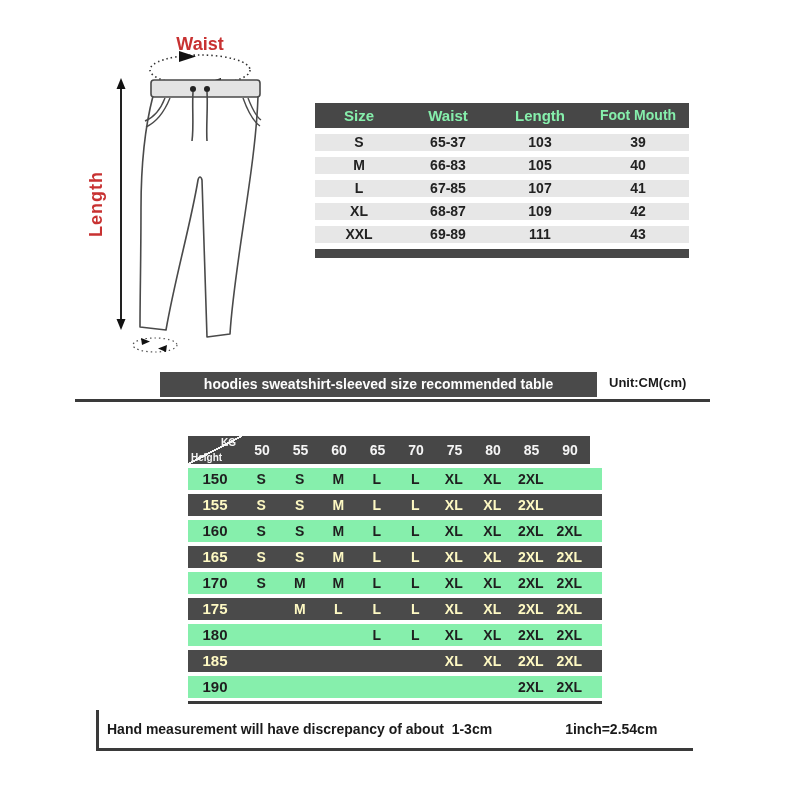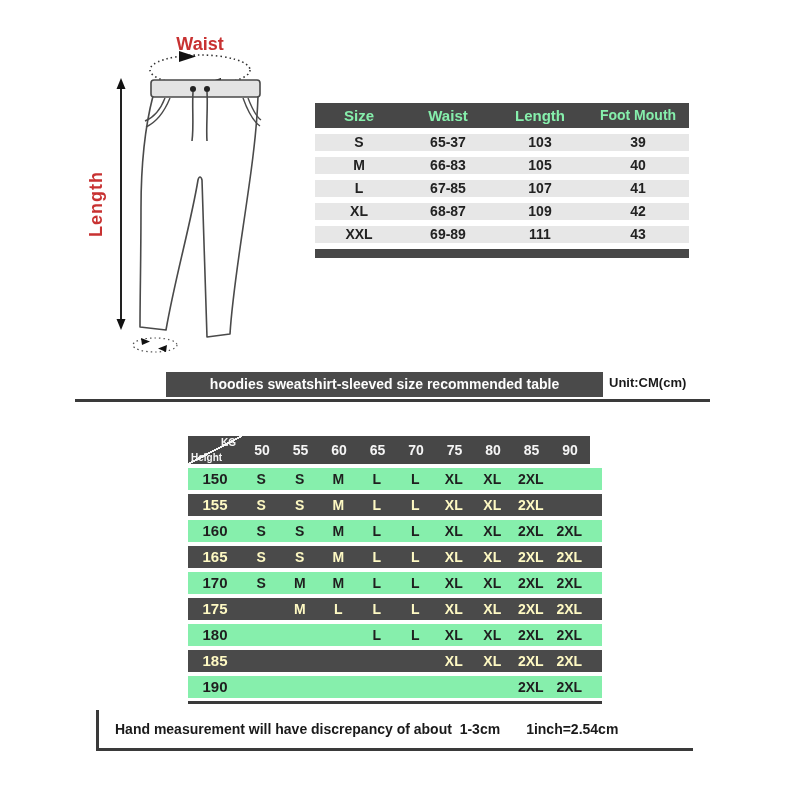--- a/index.html
+++ b/index.html
@@ -14,21 +14,21 @@
   .st-header{display:flex;height:25px;background:#474747;color:#86efac;
     font-weight:bold;font-size:15px;line-height:25px;}
   .st-row{display:flex;height:17px;margin-top:6px;background:#e7e7e7;color:#222;
     font-weight:bold;font-size:14px;line-height:17px;}
   .c0{width:88px;text-align:center;}
   .c1{width:90px;text-align:center;}
   .c2{width:94px;text-align:center;}
   .c3{width:102px;text-align:center;font-size:14px;}
   .st-footer-bar{height:9px;margin-top:6px;background:#474747;}
   
-  .banner{position:absolute;left:166px;top:372px;width:437px;height:25px;
+  .banner{position:absolute;left:160px;top:372px;width:437px;height:25px;
     background:#4a4a4a;color:#fdfdfd;font-weight:bold;font-size:14px;
     line-height:25px;text-align:center;}
   .unit{position:absolute;left:609px;top:375px;color:#1a1a1a;
     font-weight:bold;font-size:13px;}
   .divider{position:absolute;left:75px;top:399px;width:635px;height:3px;background:#3a3a3a;}
   
   .matrix{position:absolute;left:188px;top:436px;width:414px;}
   .m-grid{display:grid;grid-template-columns:54px repeat(9,38.5px);}
   .m-header{height:28px;}
   .corner{position:relative;width:54px;height:28px;background:#474747;
@@ -42,21 +42,21 @@
     font-weight:bold;font-size:14px;line-height:28px;text-align:center;}
   .m-row{height:22px;margin-top:4px;font-weight:bold;font-size:14px;}
   .m-row.light{background:#86efac;color:#1f1f1f;}
   .m-row.dark{background:#4a4a4a;color:#fef9c3;}
   .m-cell{text-align:center;line-height:22px;}
   .m-height{font-size:15px;}
   .m-bottom-line{height:3px;margin-top:3px;background:#3a3a3a;}
   
   .footer-box{position:absolute;left:96px;top:710px;width:597px;height:41px;
     border-left:3px solid #3a3a3a;border-bottom:3px solid #3a3a3a;
-    display:flex;align-items:center;padding-left:16px;box-sizing:border-box;}
+    display:flex;align-items:center;padding-left:8px;box-sizing:border-box;gap:47px;}
   .footer-box span{font-weight:bold;font-size:14px;color:#1a1a1a;white-space:pre;}
   .conv{margin-left:26px;}
 </style>
 </head>
 <body>
 
 <div class="pants-fig">
   <svg width="270" height="360" viewBox="0 0 270 360">
 
     <text x="145" y="42" text-anchor="middle" font-size="18" font-weight="bold" fill="#c83232" font-family="Liberation Sans, sans-serif">Waist</text>

